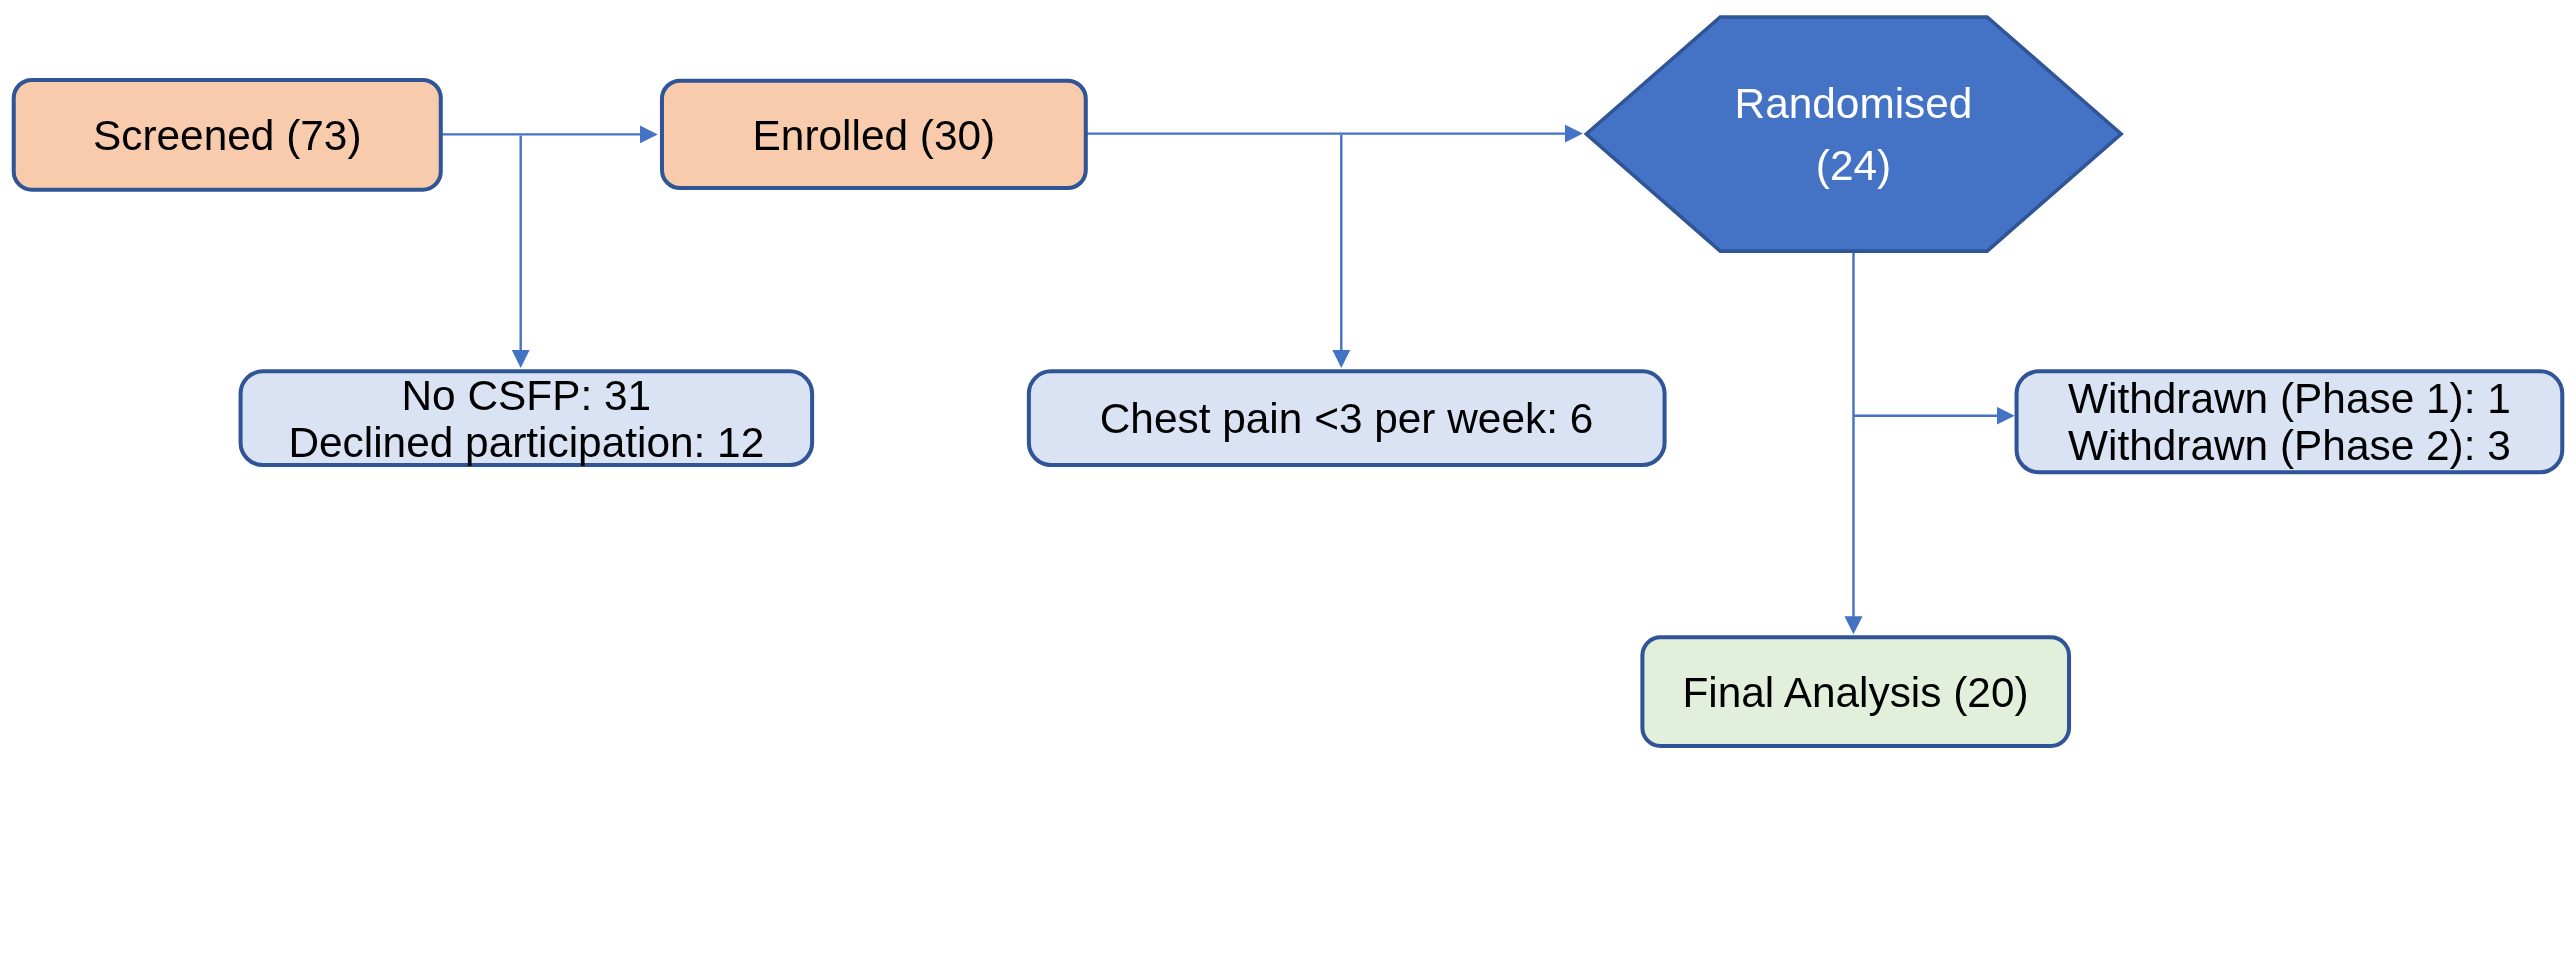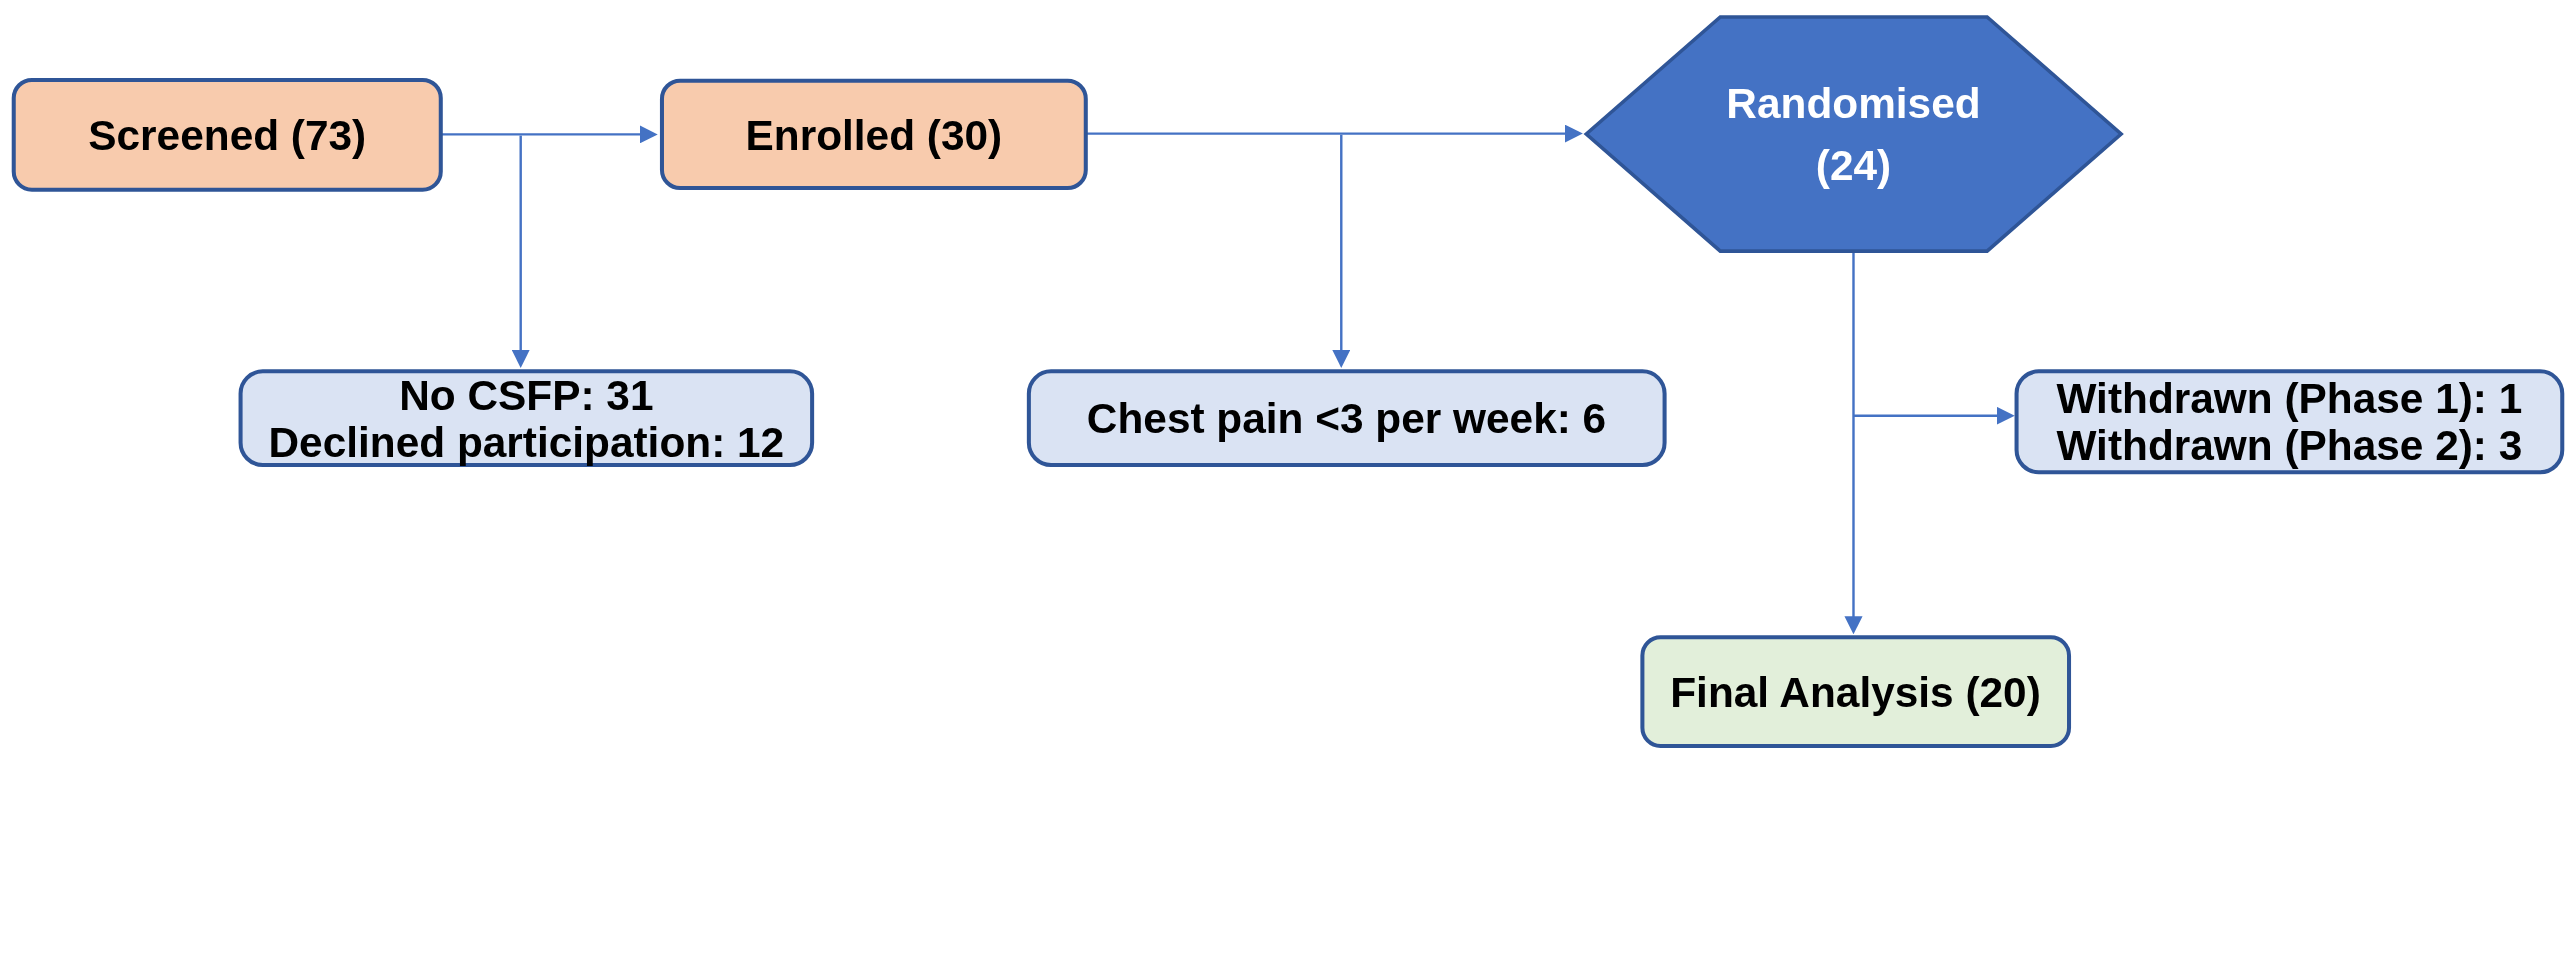--- a/index.html
+++ b/index.html
@@ -2,21 +2,20 @@
 <html style="--peach: #F8CBAD; --light_blue: #DAE3F3; --green: #E2EFDA; --hexagon_blue: #4472C4; --border_blue: #2F5597; --connector_blue: #4472C4; --hexagon_text: #FFFFFF; --box_text: #000000; --background: #FFFFFF;font-size:8.2px"><head>
 <meta charset="utf-8">
 <style>
   html, body {
     margin: 0;
     padding: 0;
     background: #ffffff;
   }
   .stage {
     width: 100%;
-    font-weight: bold;
   }
   svg {
     display: block;
     width: 100%;
     height: auto;
     background: #ffffff;
   }
   text {
     font-family: "Liberation Sans", sans-serif;
     font-size: 105px;

